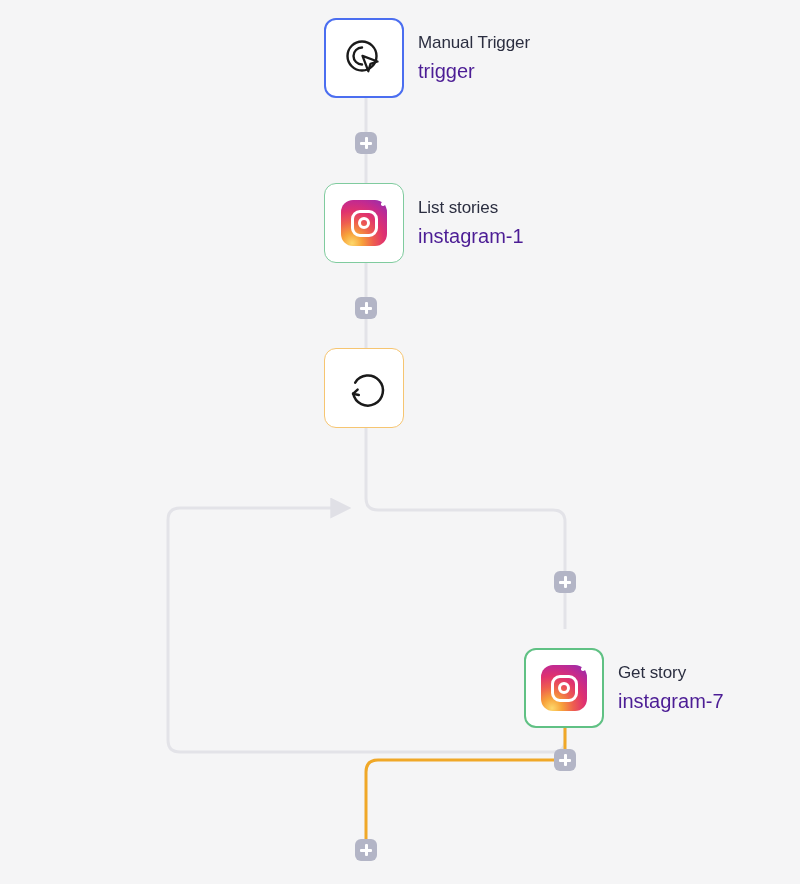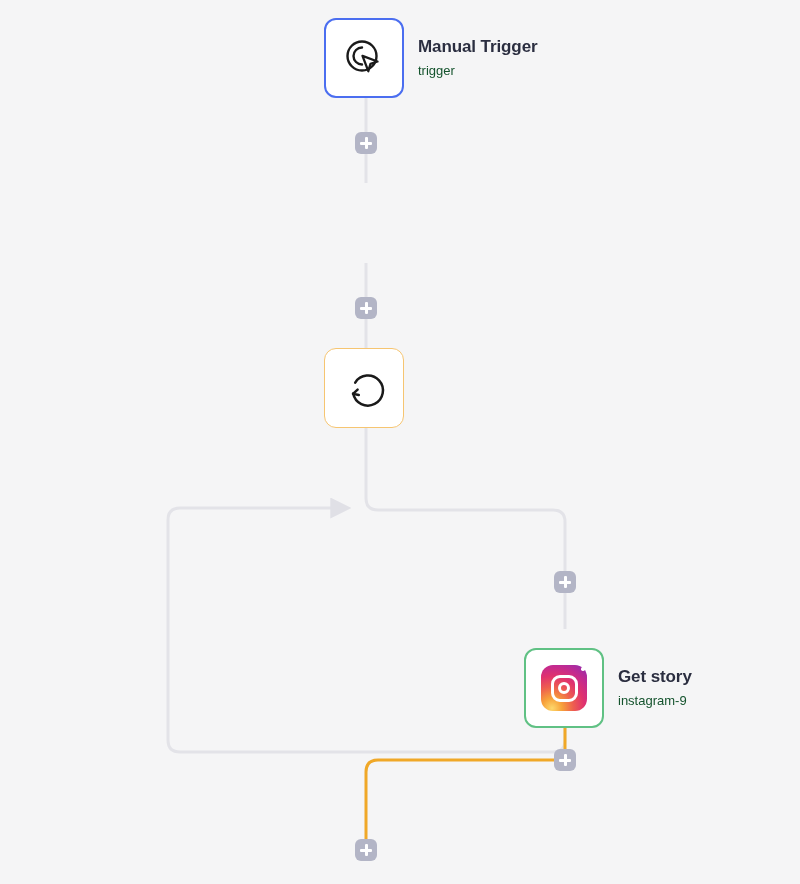--- a/index.html
+++ b/index.html
@@ -61,29 +61,29 @@
   .node-labels {
     margin-left: 14px;
     display: flex;
     flex-direction: column;
     justify-content: center;
     line-height: 1.22;
   }
 
   .node-title {
     font-size: 17px;
-    font-weight: bold;
+    font-weight: normal;
     color: #2b2e40;
     letter-spacing: -0.1px;
     white-space: nowrap;
   }
 
   .node-subtitle {
-    font-size: 13px;
-    color: #14532d;
+    font-size: 20px;
+    color: #4c1d95;
     margin-top: 5px;
     white-space: nowrap;
   }
 
   
   .icon-svg { display: block; }
 
   .ig-icon {
     width: 46px;
     height: 46px;
@@ -178,20 +178,34 @@
           <path d="M 20.5 19.8 L 35.5 25.5 L 28.5 27.8 L 26.3 35.2 Z" fill="#ffffff" stroke="#1a1a1a" stroke-width="2.3" stroke-linejoin="round"></path>
         </svg>
       </span>
     </div>
     <div class="node-labels">
       <div class="node-title">Manual Trigger</div>
       <div class="node-subtitle">trigger</div>
     </div>
   </div>
 
+  <div class="node-group" style="left:324px; top:183px;">
+    <div class="node-box border-green">
+      <span class="ig-icon">
+        <span class="ig-sq">
+          <span class="ig-lens"></span>
+        </span>
+        <span class="ig-dot"></span>
+      </span>
+    </div>
+    <div class="node-labels">
+      <div class="node-title">List stories</div>
+      <div class="node-subtitle">instagram-1</div>
+    </div>
+  </div>
 
   <div class="node-group" style="left:324px; top:348px;">
     <div class="node-box border-orange">
       <span>
         <svg class="icon-svg" width="44" height="44" viewBox="0 0 44 44">
           <path d="M 13.2 16.6 A 15 15 0 1 1 11.2 27.4" fill="none" stroke="#1a1a1a" stroke-width="2.5" stroke-linecap="round"></path>
           <path d="M 11.0 27.8 L 15.6 23.6 M 11.0 27.8 L 16.8 29.0" fill="none" stroke="#1a1a1a" stroke-width="2.5" stroke-linecap="round" stroke-linejoin="round"></path>
         </svg>
       </span>
     </div>
@@ -201,21 +215,21 @@
     <div class="node-box border-green-thick">
       <span class="ig-icon">
         <span class="ig-sq">
           <span class="ig-lens"></span>
         </span>
         <span class="ig-dot"></span>
       </span>
     </div>
     <div class="node-labels">
       <div class="node-title">Get story</div>
-      <div class="node-subtitle">instagram-9</div>
+      <div class="node-subtitle">instagram-7</div>
     </div>
   </div>
 
   <div class="plus-btn" style="left:355px; top:132px;"></div>
 
   <div class="plus-btn" style="left:355px; top:297px;"></div>
 
   <div class="plus-btn" style="left:554px; top:571px;"></div>
 
   <div class="plus-btn" style="left:554px; top:749px;"></div>

